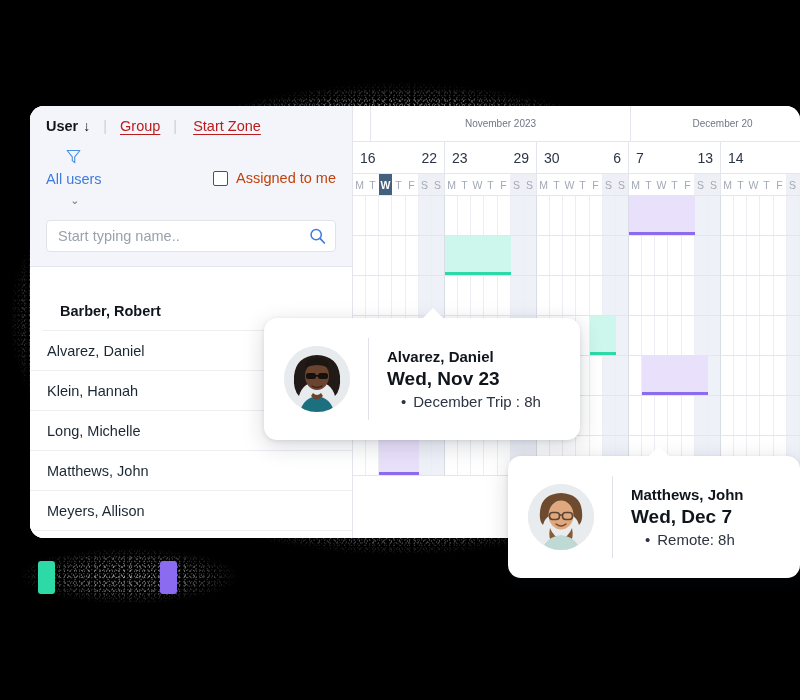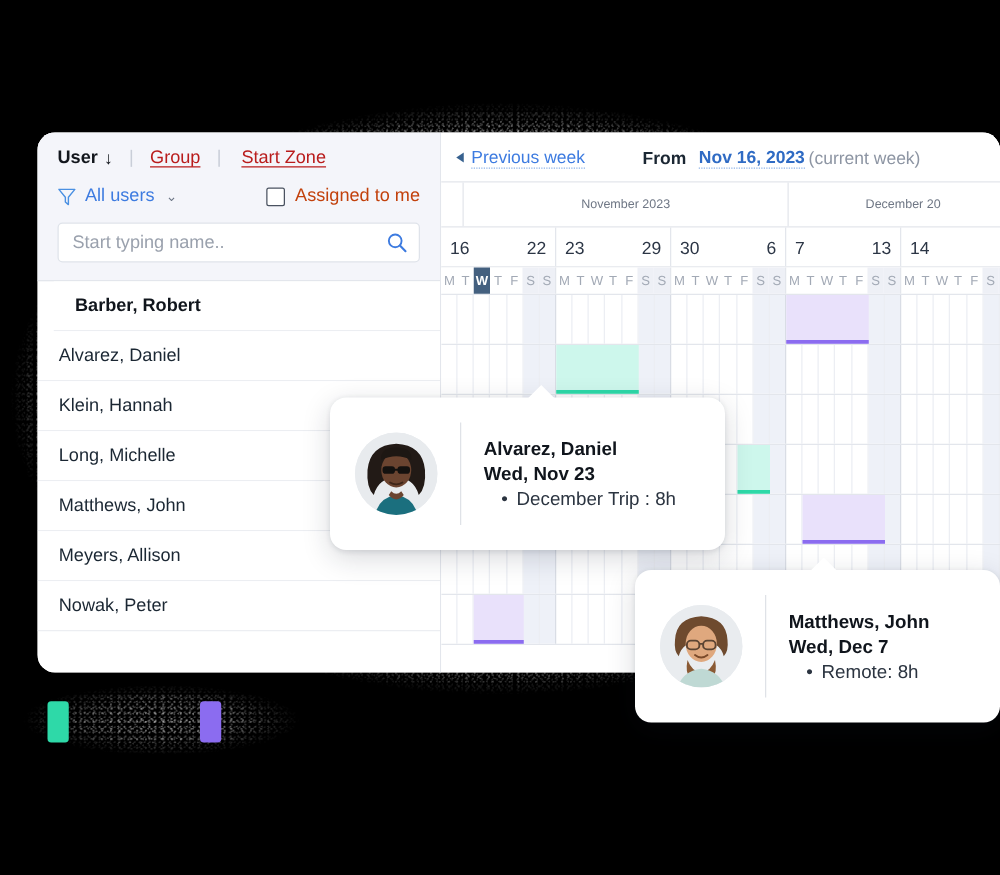--- a/index.html
+++ b/index.html
@@ -61,20 +61,21 @@
   }
 
   
   #left-panel {
     width: 323px;
     flex: 0 0 323px;
     background: #ffffff;
     border-right: 1px solid #e3e6ec;
     display: flex;
     flex-direction: column;
+    gap: 24px;
   }
 
   #left-toolbar {
     background: #f4f5fa;
     padding: 12px 16px 14px 16px;
     border-bottom: 1px solid #e3e6ec;
   }
 
   .tab-row {
     display: flex;
@@ -94,21 +95,21 @@
     text-underline-offset: 2.5px;
     text-decoration-thickness: 1px;
   }
 
   .filter-row {
     display: flex;
     align-items: center;
     justify-content: space-between;
     margin-bottom: 13px;
   }
-  .filter-left { display: flex; align-items: center; gap: 7px; }
+  .filter-left { display: flex; align-items: center; gap: 7px; flex-direction: column; }
   .funnel { width: 15px; height: 15px; display:block; }
   .filter-label { color: #3d7be0; font-size: 14.5px; }
   .chev { color: #6b7585; font-size: 11px; margin-left: 2px; }
 
   .assigned { display: flex; align-items: center; gap: 8px; }
   .cbox {
     width: 15px; height: 15px;
     border: 1.6px solid #4a5260;
     border-radius: 2px;
     background: #fff;
@@ -283,21 +284,21 @@
     background: #e7eaee;
   }
   .tt-sep {
     width: 1px;
     align-self: stretch;
     background: #dfe2e7;
     margin: 4px 18px 4px 18px;
   }
   .tt-text { display: flex; flex-direction: column; gap: 3px; }
   .tt-name { font-weight: bold; font-size: 15px; color: #10151c; }
-  .tt-date { font-weight: bold; font-size: 15px; color: #10151c; }
+  .tt-date { font-weight: bold; font-size: 19px; color: #10151c; }
   .tt-item { font-size: 15px; color: #2b3440; padding-left: 14px; }
   .tt-item .dot { margin-right: 7px; }
 
   .tt-arrow {
     position: absolute;
     width: 0; height: 0;
     border-left: 11px solid transparent;
     border-right: 11px solid transparent;
     border-bottom: 11px solid #ffffff;
   }
@@ -385,29 +386,20 @@
             <span>Meyers, Allison</span>
           </div>
           <div class="user-row">
             <span>Nowak, Peter</span>
           </div>
         </div>
     </div>
 
     <div id="cal-panel">
 
-      <div id="cal-header">
-        <div class="prev-week">
-          <span class="tri-left"></span>
-          <span class="prev-week-label">Previous week</span>
-        </div>
-        <span class="from-label">From</span>
-        <span class="from-date">Nov 16, 2023</span>
-        <span class="cur-week">(current week)</span>
-      </div>
 
       <div id="month-row">
           <div class="month-cell blank" style="flex: 0 0 18px;"></div>
           <div class="month-cell" style="flex: 0 0 260px;">
             <span>November 2023</span>
           </div>
           <div class="month-cell" style="flex: 0 0 184px;">
             <span>December 20</span>
           </div>
         </div>

